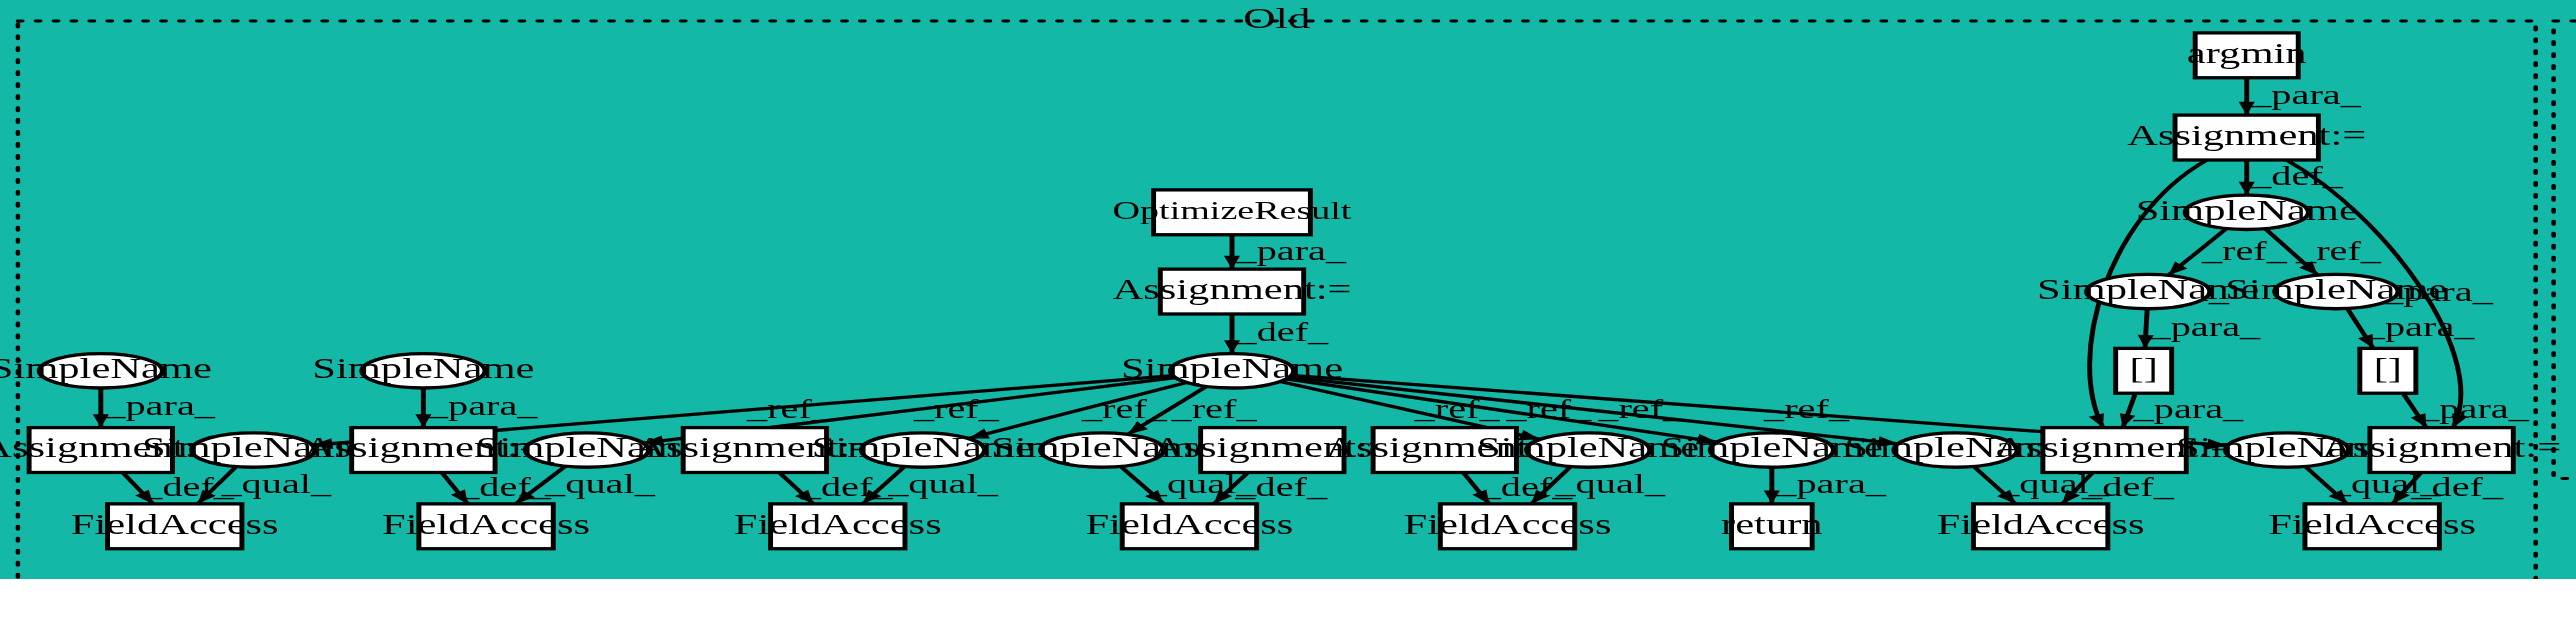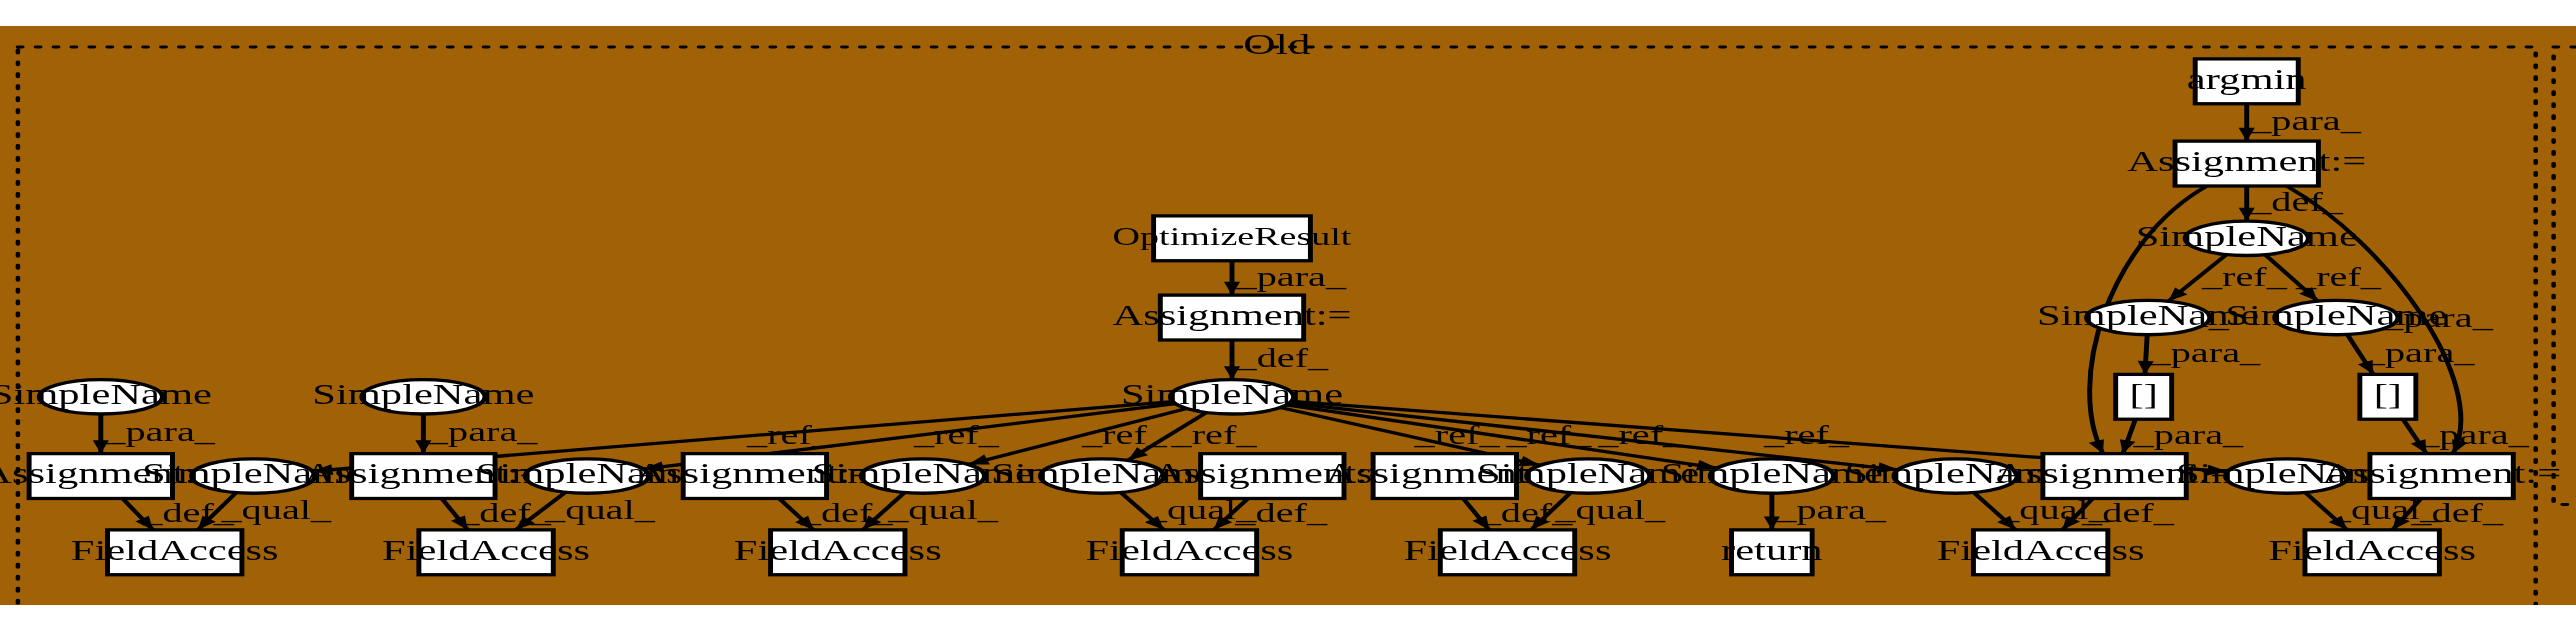--- a/index.html
+++ b/index.html
@@ -4,23 +4,22 @@
 <style>
   html, body {
     margin: 0;
     padding: 0;
     background: #ffffff;
   }
   #root {
     position: relative;
     width: 2576px;
     height: 579px;
-    background: #a16207;
+    background: #14b8a6;
     font-family: "Liberation Serif", "DejaVu Serif", serif;
-    margin-top: 26px;
   }
   svg#graph {
     display: block;
     width: 2576px;
     height: 619px;
   }
   .node-shape {
     fill: #ffffff;
     stroke: #000000;
     stroke-width: 2.2;

